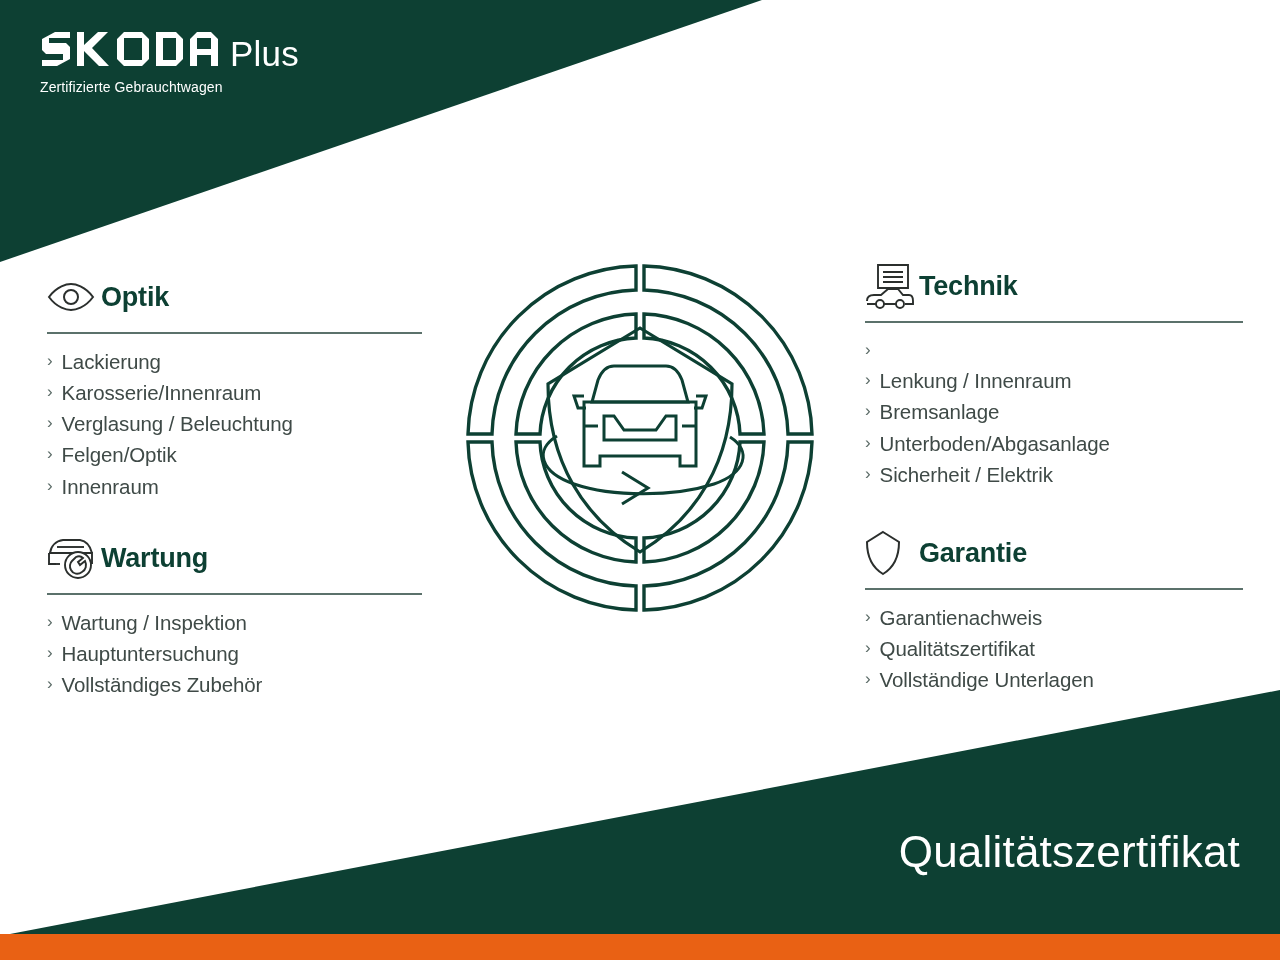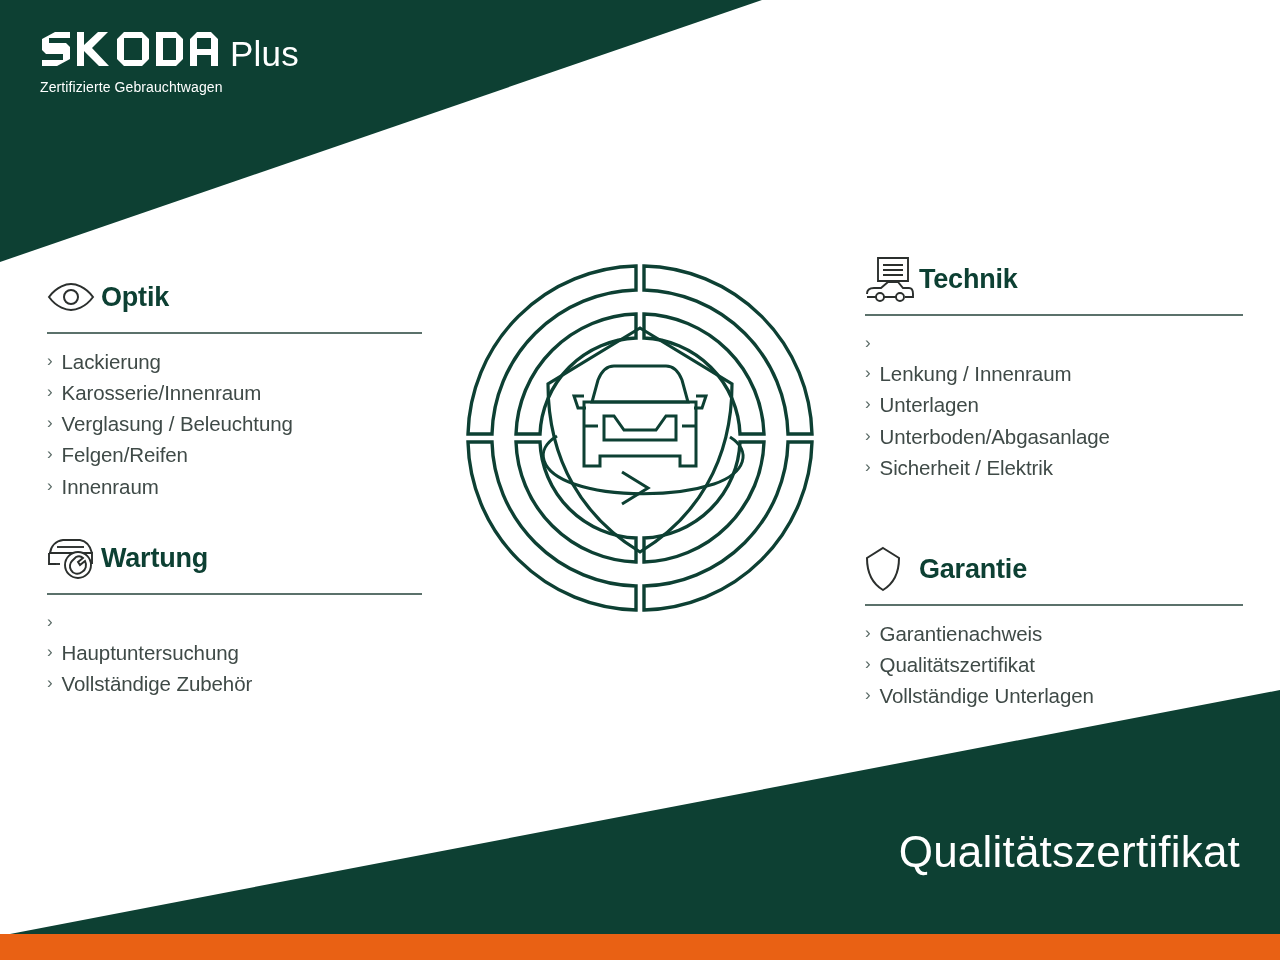--- a/index.html
+++ b/index.html
@@ -28,22 +28,22 @@
     letter-spacing:0.1px; line-height:1.1;
     font-family:"Liberation Sans", sans-serif;
   }
 
   
   .col { position:absolute; z-index:4; }
   .col-left  { left:47px;  width:375px; }
   .col-right { left:865px; width:378px; }
   .sec-optik    { top:272px; }
   .sec-wartung  { top:533px;text-align:right; }
-  .sec-technik  { top:254px; }
-  .sec-garantie { top:544px; }
+  .sec-technik  { top:261px; }
+  .sec-garantie { top:528px; }
 
   .sec-head { display:flex; align-items:center; height:50px; }
   .sec-icon { width:54px; flex:0 0 54px; display:flex; align-items:center; justify-content:flex-start; }
   .sec-title {
     color:#0d4033; font-size:27px; font-weight:bold;
     letter-spacing:-0.2px; line-height:1;
   }
   .sec-rule { height:2px; background:#5b716b; margin-top:10px; width:100%; }
 
   .sec-list { list-style:none; margin-top:12px; }
@@ -166,21 +166,21 @@
       <li>
           <span class="chev">›</span>
           <span>Karosserie/Innenraum</span>
         </li>
       <li>
           <span class="chev">›</span>
           <span>Verglasung / Beleuchtung</span>
         </li>
       <li>
           <span class="chev">›</span>
-          <span>Felgen/Reifen</span>
+          <span>Felgen/Optik</span>
         </li>
       <li>
           <span class="chev">›</span>
           <span>Innenraum</span>
         </li>
     </ul>
   </section>
 
   <section class="col col-left sec-wartung">
     <div class="sec-head">
@@ -199,28 +199,29 @@
             <path d="M36 22 L31 26 L33 29 L38 25 C40 29 39 34 35 36 C31 39 26 38 24 34 C22 31 23 27 25 25 L29 21 C31 20 34 20 36 22 Z"></path>
           </g>
         </svg>
       </span>
       <h2 class="sec-title">Wartung</h2>
     </div>
     <div class="sec-rule"></div>
     <ul class="sec-list">
       <li>
           <span class="chev">›</span>
+          <span>Wartung / Inspektion</span>
         </li>
       <li>
           <span class="chev">›</span>
           <span>Hauptuntersuchung</span>
         </li>
       <li>
           <span class="chev">›</span>
-          <span>Vollständige Zubehör</span>
+          <span>Vollständiges Zubehör</span>
         </li>
     </ul>
   </section>
 
   <section class="col col-right sec-technik">
     <div class="sec-head">
       <span class="sec-icon">
         <svg width="50" height="46" viewBox="0 0 50 46" aria-hidden="true">
           <g fill="none" stroke="#2b2f2d" stroke-width="1.9">
 
@@ -240,21 +241,21 @@
     <ul class="sec-list">
       <li>
           <span class="chev">›</span>
         </li>
       <li>
           <span class="chev">›</span>
           <span>Lenkung / Innenraum</span>
         </li>
       <li>
           <span class="chev">›</span>
-          <span>Unterlagen</span>
+          <span>Bremsanlage</span>
         </li>
       <li>
           <span class="chev">›</span>
           <span>Unterboden/Abgasanlage</span>
         </li>
       <li>
           <span class="chev">›</span>
           <span>Sicherheit / Elektrik</span>
         </li>
     </ul>

